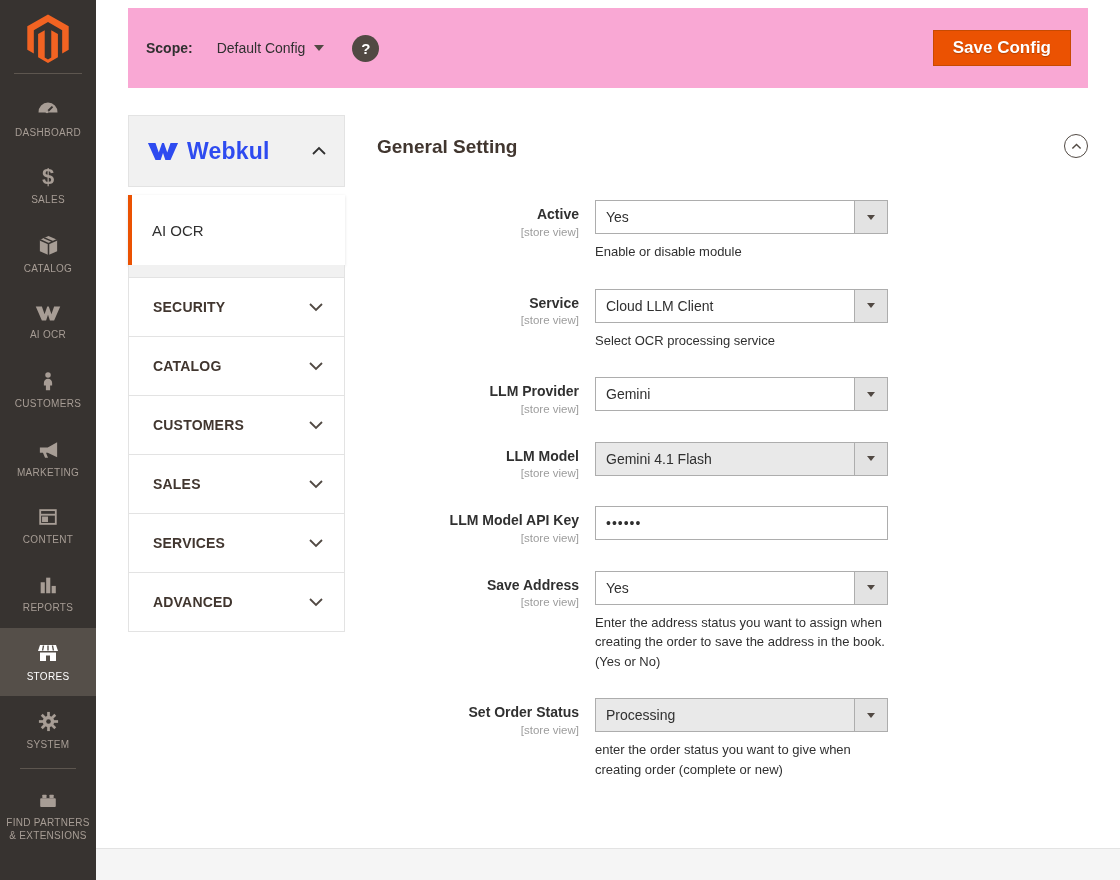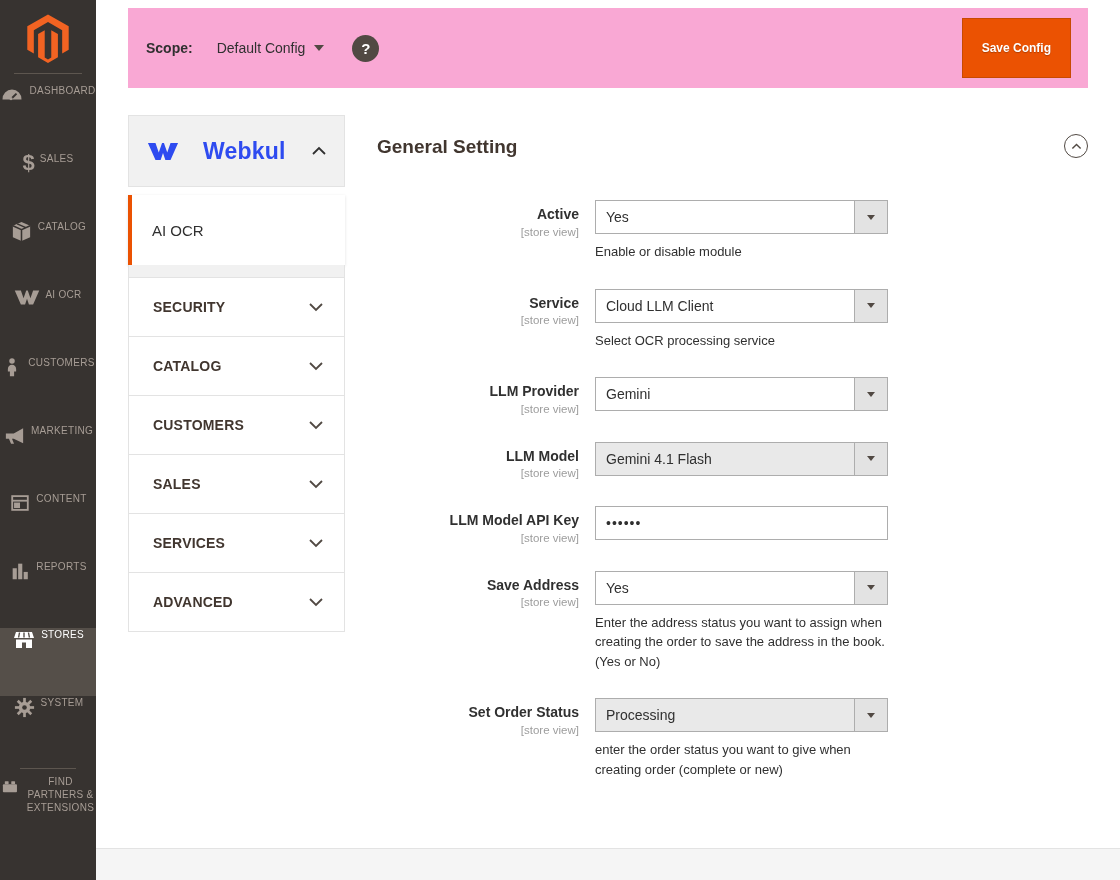--- a/index.html
+++ b/index.html
@@ -5,43 +5,43 @@
   * { margin:0; padding:0; box-sizing:border-box; }
   html,body { width:1120px; height:880px; }
   body { font-family:"Liberation Sans", sans-serif; background:#fff; overflow:hidden; }
   #app { position:relative; width:1120px; height:880px; background:#fff; }
 
   
   .sidebar { position:absolute; left:0; top:0; width:96px; height:880px; background:#373330; z-index:5; }
   .m-logo { display:block; margin:11px auto 0; width:54px; height:54px; }
   .logo-divider { width:68px; height:1px; background:#5d564f; margin:8px auto 0; }
   .nav { position:absolute; top:84px; left:0; width:96px; }
-  .nav-item { width:96px; height:68px; display:flex; justify-content:center; gap:5px; color:#a79d95; cursor:pointer; }
+  .nav-item { width:96px; height:68px; display:flex; flex-direction:column; align-items:center; justify-content:center; gap:5px; color:#a79d95; cursor:pointer; }
   .nav-item .nav-label { font-size:10px; letter-spacing:.3px; text-align:center; line-height:1.3; }
   .nav-item svg, .nav-item .icon-text { color:#a79d95; }
   .nav-item.active { background:#554f49; color:#fff; }
   .nav-item.active svg, .nav-item.active .icon-text { color:#fff; }
   .icon-text { font-size:22px; font-weight:bold; line-height:22px; }
   .nav-divider { width:56px; height:1px; background:#5d564f; margin:4px auto 6px; }
   .nav-item.tall { height:80px; }
   .nav-item.tall .nav-label { width:86px; }
 
   
   .topbar { position:absolute; left:128px; top:8px; width:960px; height:80px; background:#f9a8d4; display:flex; align-items:center; padding:0 17px 0 18px; }
   .scope-label { font-size:14px; font-weight:bold; color:#303030; margin-right:24px; }
   .scope-switcher { display:flex; align-items:center; cursor:pointer; }
   .scope-value { font-size:14px; color:#303030; }
   .caret-down { width:0; height:0; border-left:5px solid transparent; border-right:5px solid transparent; border-top:6px solid #514943; margin-left:9px; }
   .help-btn { width:27px; height:27px; border-radius:50%; background:#514943; color:#fff; font-size:15px; font-weight:bold; display:flex; align-items:center; justify-content:center; margin-left:28px; cursor:pointer; }
-  .save-btn { margin-left:auto; height:60px; padding:0 19px; background:#eb5202; border:1px solid #c74a02; color:#fff; font-family:"Liberation Sans",sans-serif; font-size:12px; font-weight:bold; cursor:pointer; text-shadow:0 1px 1px rgba(0,0,0,.25); }
+  .save-btn { margin-left:auto; height:36px; padding:0 19px; background:#eb5202; border:1px solid #c74a02; color:#fff; font-family:"Liberation Sans",sans-serif; font-size:17px; font-weight:bold; cursor:pointer; text-shadow:0 1px 1px rgba(0,0,0,.25); }
 
   
   .config-nav { position:absolute; left:128px; top:115px; width:217px; }
   .webkul-head { height:72px; background:#f1f1f1; border:1px solid #e3e3e3; display:flex; align-items:center; padding:0 17px 0 18px; cursor:pointer; }
-  .webkul-brand { display:flex; align-items:center; gap:24px; }
+  .webkul-brand { display:flex; align-items:center; gap:8px; }
   .webkul-brand .brand-text { font-size:23px; font-weight:bold; color:#2e4bf0; letter-spacing:.2px; }
   .webkul-head .caret-up { margin-left:auto; }
   .module-row { margin-top:8px; height:70px; background:#fff; border-left:4px solid #eb5202; box-shadow:0 1px 3px rgba(0,0,0,.12); display:flex; align-items:center; padding-left:20px; font-size:15px; color:#303030; cursor:pointer; }
   .nav-spacer { height:12px; background:#f1f1f1; border-left:1px solid #e3e3e3; border-right:1px solid #e3e3e3; }
   .acc-list { border-top:1px solid #e3e3e3; }
   .acc-item { height:59px; background:#fff; border:1px solid #e3e3e3; border-top:none; display:flex; align-items:center; justify-content:space-between; padding:0 20px 0 24px; cursor:pointer; }
   .acc-label { font-size:14px; font-weight:bold; color:#41362f; letter-spacing:.2px; }
 
   
   .form { position:absolute; left:377px; top:130px; width:711px; }

